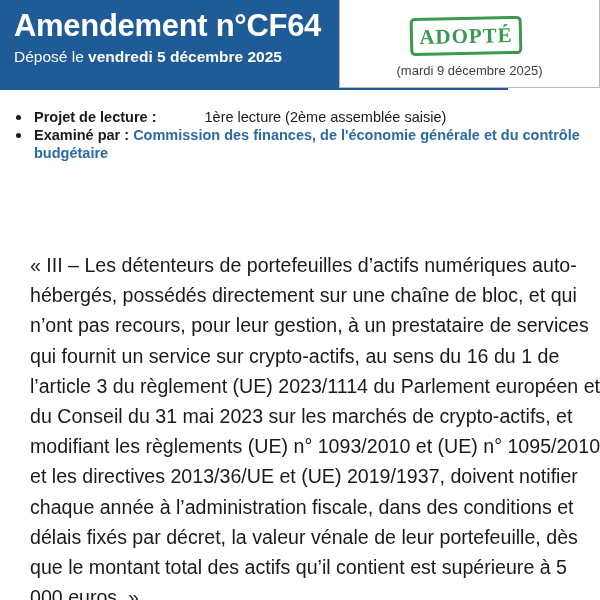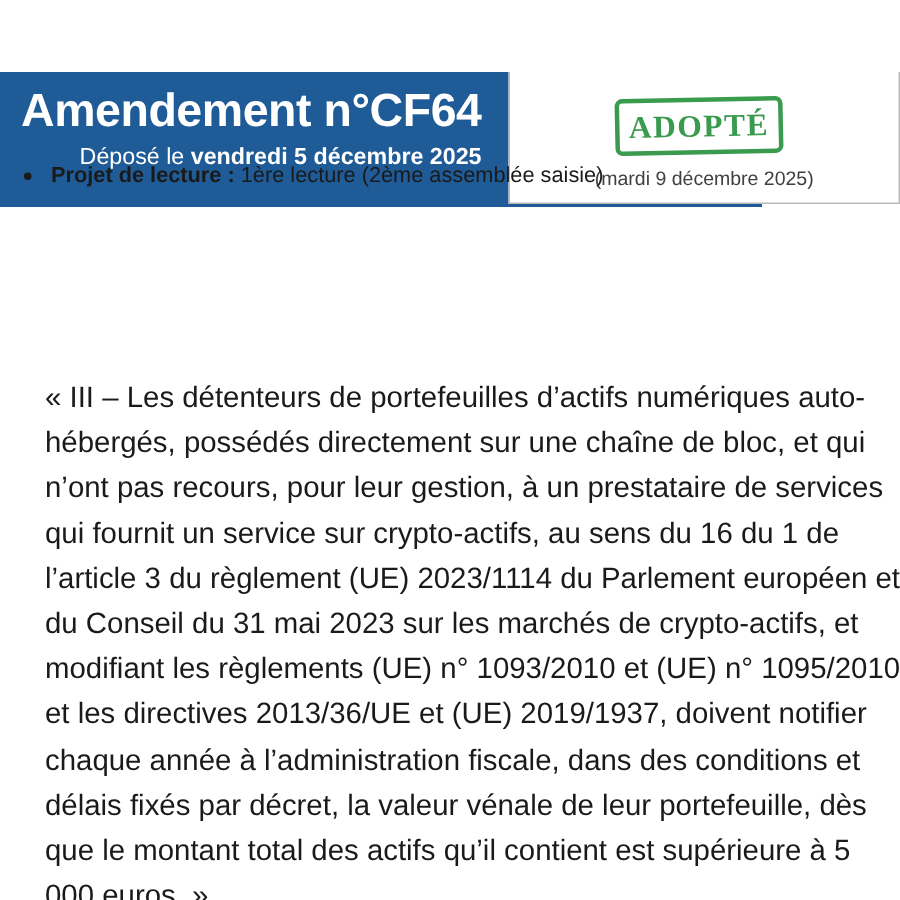--- a/index.html
+++ b/index.html
@@ -10,41 +10,39 @@
       overflow: hidden;
       background: #ffffff;
       font-family: "Liberation Sans", "DejaVu Sans", sans-serif;
     }
     .header {
       position: absolute;
       left: 0; top: 0;
       width: 508px;
       height: 90px;
       background: #1f5b96;
-      margin-top: 48px;
     }
     .header-left {
       position: absolute;
       left: 14px;
       top: 6px;
       color: #ffffff;
     }
     .title {
       font-size: 31px;
       font-weight: bold;
       letter-spacing: -0.3px;
       line-height: 40px;
       margin: 0;
     }
     .subtitle {
       font-size: 15.5px;
       line-height: 22px;
       margin: 0;
       color: #ffffff;
-      text-align: right;
     }
     .subtitle b { font-weight: bold; }
     .status-panel {
       position: absolute;
       left: 339px;
       top: 0;
       width: 261px;
       height: 88px;
       background: #ffffff;
       border: 1px solid #b9b9b9;
@@ -102,21 +100,21 @@
       position: absolute;
       left: 2px;
       top: 7px;
       width: 5px;
       height: 5px;
       border-radius: 50%;
       background: #1a1a1a;
     }
     .meta .label { font-weight: bold; color: #1a1a1a; }
     .meta .link { color: #2c6aa5; font-weight: bold; }
-    .meta .plain { color: #1a1a1a; }
+    .meta .plain { color: #1a1a1a; margin-left: 44px; }
     .body-text {
       position: absolute;
       left: 14px;
       top: 234px;
       width: 574px;
       margin: 16px;
       font-size: 19.6px;
       line-height: 30.2px;
       color: #1a1a1a;
     }
@@ -134,15 +132,18 @@
       <span>ADOPTÉ</span>
     </div>
     <div class="stamp-date">(mardi 9 décembre 2025)</div>
   </div>
 </div>
 
 <ul class="meta">
   <li>
     <span class="label">Projet de lecture : </span><span class="plain">1ère lecture (2ème assemblée saisie)</span>
   </li>
+  <li>
+    <span class="label">Examiné par : </span><a class="link">Commission des finances, de l'économie générale et du contrôle budgétaire</a>
+  </li>
 </ul>
 
 <p class="body-text">« III – Les détenteurs de portefeuilles d’actifs numériques auto-hébergés, possédés directement sur une chaîne de bloc, et qui n’ont pas recours, pour leur gestion, à un prestataire de services qui fournit un service sur crypto-actifs, au sens du 16 du 1 de l’article 3 du règlement (UE) 2023/1114 du Parlement européen et du Conseil du 31 mai 2023 sur les marchés de crypto-actifs, et modifiant les règlements (UE) n° 1093/2010 et (UE) n° 1095/2010 et les directives 2013/36/UE et (UE) 2019/1937, doivent notifier chaque année à l’administration fiscale, dans des conditions et délais fixés par décret, la valeur vénale de leur portefeuille, dès que le montant total des actifs qu’il contient est supérieure à 5 000 euros. »</p>
 
 </body></html>

